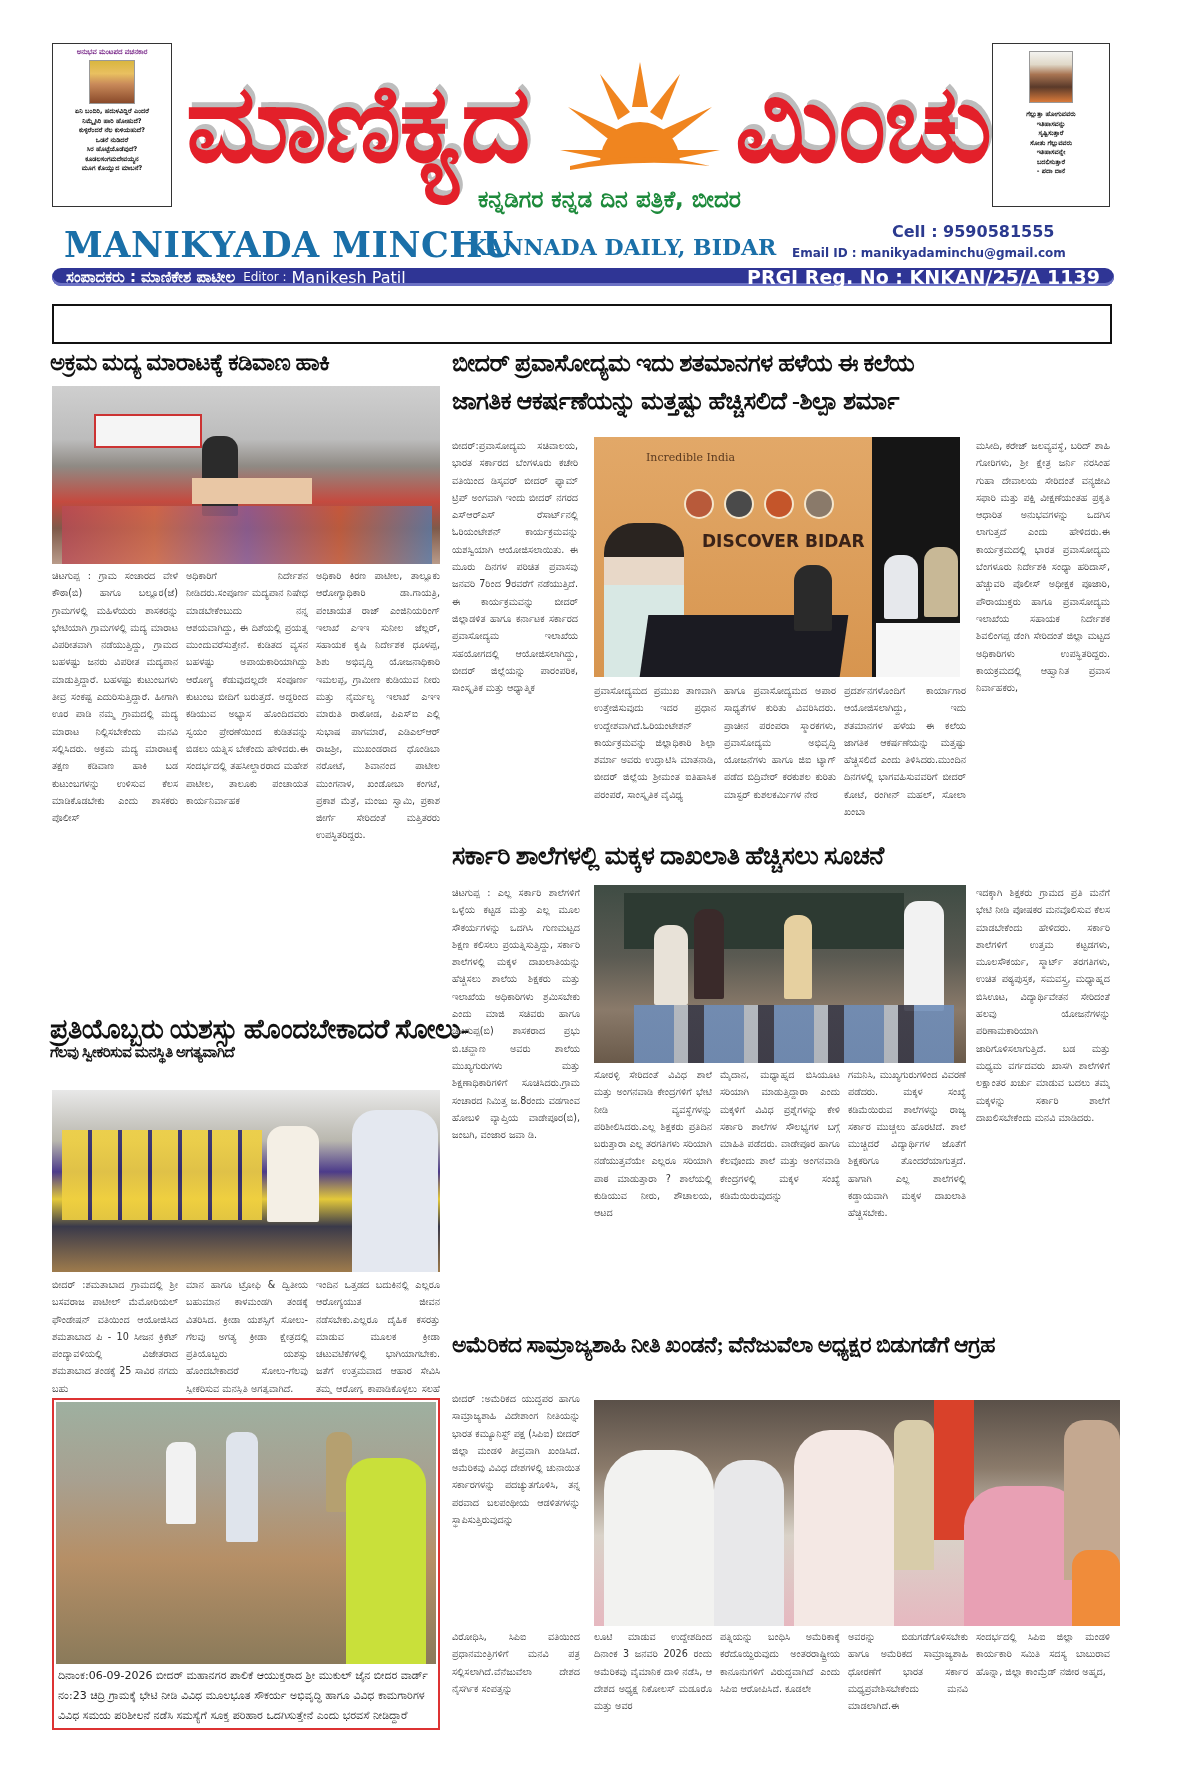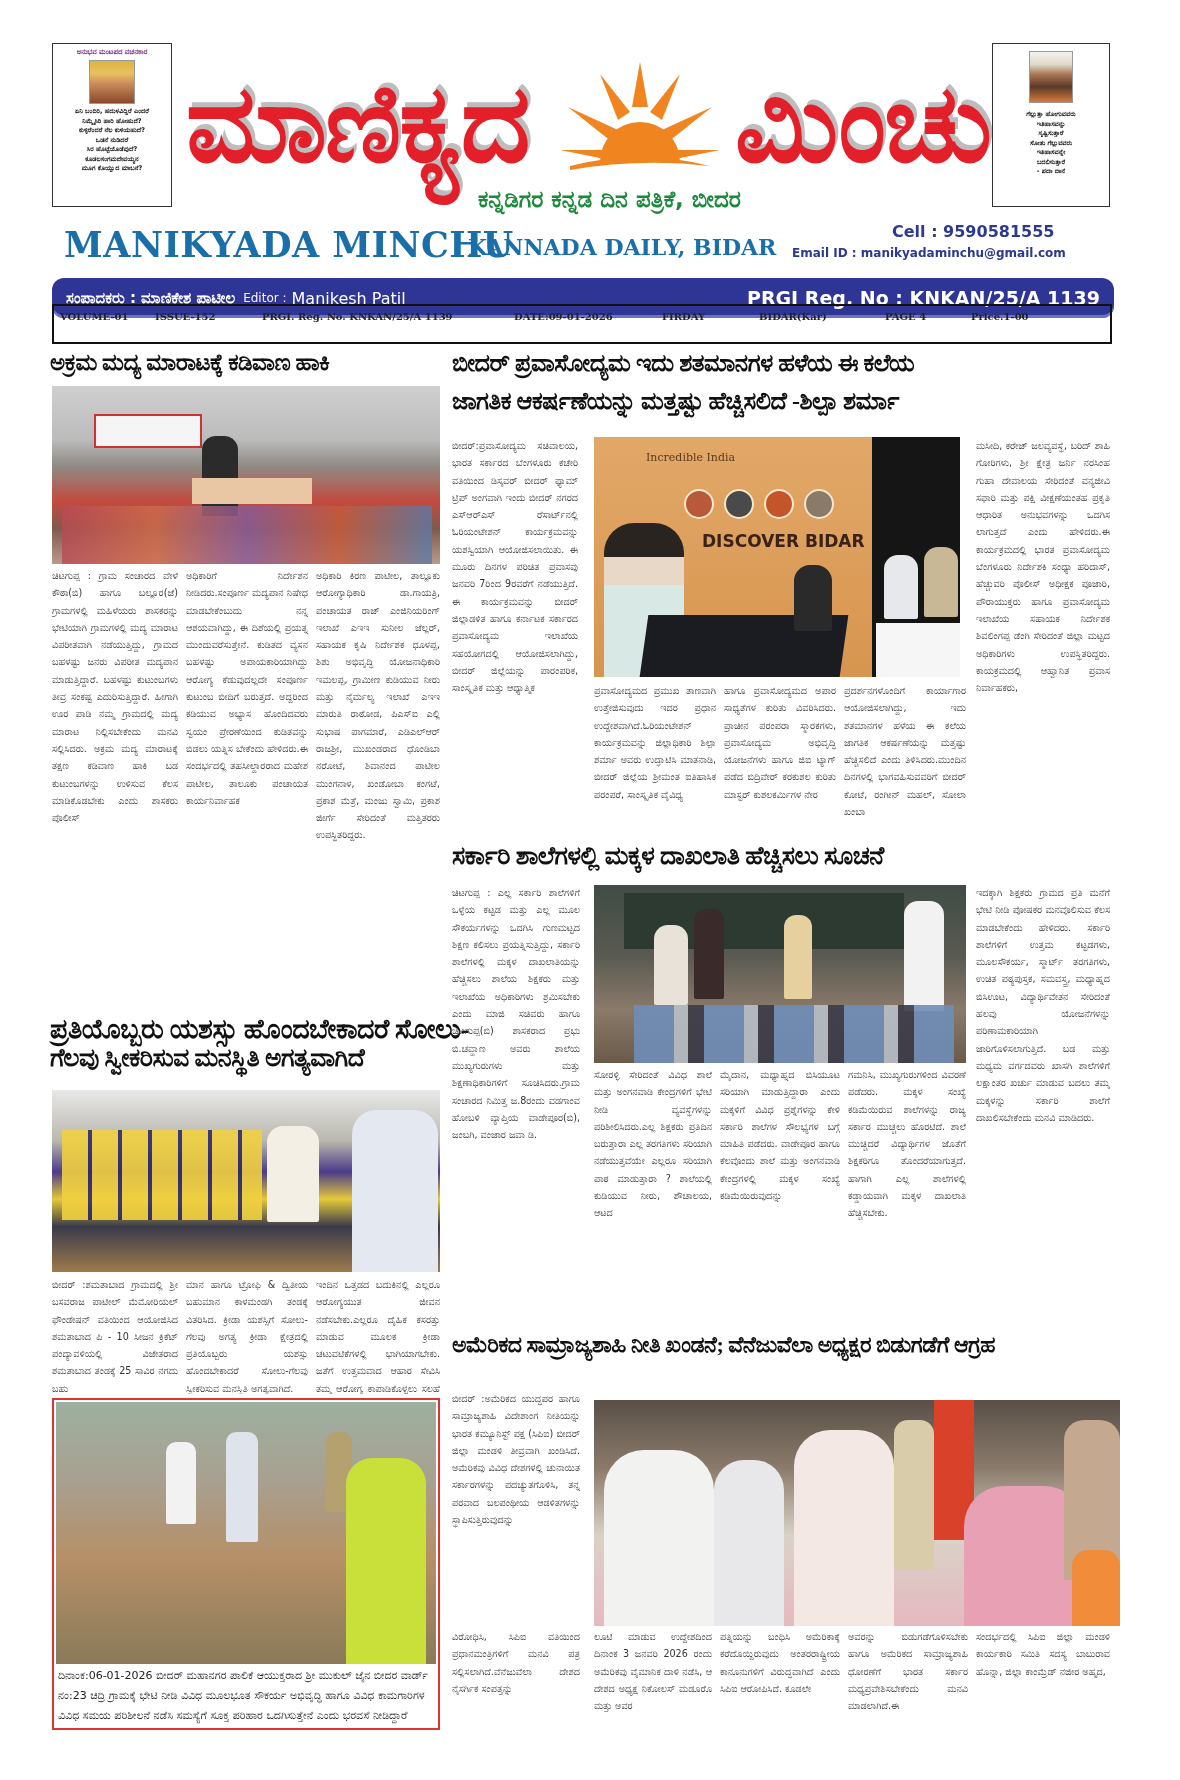--- a/index.html
+++ b/index.html
@@ -87,70 +87,60 @@
     <div>ಬದಲಿಸುತ್ತಾರೆ</div>
     <div>- ಪದಾ ದಾನೆ</div>
   </div>
 </div>
 
 <div class="abs eng-title" style="left:64px;top:224px;">MANIKYADA MINCHU</div>
 <div class="abs eng-sub" style="left:468px;top:234px;">KANNADA DAILY, BIDAR</div>
 <div class="abs cell" style="left:892px;top:222px;">Cell : 9590581555</div>
 <div class="abs email" style="left:792px;top:246px;">Email ID : manikyadaminchu@gmail.com</div>
 
-<div class="abs editor-bar" style="left:52px;top:278px;width:1062px;height:40px;">
+<div class="abs editor-bar" style="left:52px;top:268px;width:1062px;height:18px;">
   <span class="kn">ಸಂಪಾದಕರು : ಮಾಣಿಕೇಶ ಪಾಟೀಲ</span>
   <span class="en">Editor :</span>
   <span class="ename">Manikesh Patil</span>
   <span class="prgi">PRGI Reg. No : KNKAN/25/A 1139</span>
 </div>
 
 <div class="abs info-strip" style="left:52px;top:304px;width:1060px;height:40px;">
-  <div class="info-row en">
-    <span style="width:95px;">VOLUME-01</span>
-    <span style="width:107px;">ISSUE-152</span>
-    <span style="width:252px;">PRGI. Reg. No. KNKAN/25/A 1139</span>
-    <span style="width:148px;">DATE:09-01-2026</span>
-    <span style="width:97px;">FIRDAY</span>
-    <span style="width:126px;">BIDAR(Kar)</span>
-    <span style="width:86px;">PAGE 4</span>
-    <span>Price.1-00</span>
-  </div>
 </div>
 
 <div class="abs headline" style="left:50px;top:350px;font-size:23px;">ಅಕ್ರಮ ಮದ್ಯ ಮಾರಾಟಕ್ಕೆ ಕಡಿವಾಣ ಹಾಕಿ</div>
 <div class="abs photo" style="left:52px;top:386px;width:388px;height:178px;background:linear-gradient(180deg,#cfcfcf 0%,#bcbcbc 30%,#8f8a84 45%,#c44a3f 65%,#7f5a4a 80%,#b99b8a 100%);">
   <div style="position:absolute;left:42px;top:28px;width:108px;height:34px;background:#f5f5f5;border:2px solid #c33;"></div>
   <div style="position:absolute;left:150px;top:50px;width:36px;height:80px;background:#2b2b2b;border-radius:14px 14px 2px 2px;"></div>
   <div style="position:absolute;left:140px;top:92px;width:120px;height:26px;background:#e9c7a5;"></div>
   <div style="position:absolute;left:10px;top:120px;width:370px;height:58px;background:linear-gradient(90deg,#b84a55,#d46a4a,#8a5a9a,#c85a3a,#5a7aa8);opacity:0.8;"></div>
 </div>
 <div class="abs col-text" style="left:52px;top:567px;width:126px;height:418px;">ಚಿಟಗುಪ್ಪ : ಗ್ರಾಮ ಸಂಚಾರದ ವೇಳೆ ಕೌಠಾ(ಬಿ) ಹಾಗೂ ಬಲ್ಲೂರ(ಜೆ) ಗ್ರಾಮಗಳಲ್ಲಿ ಮಹಿಳೆಯರು ಶಾಸಕರನ್ನು ಭೇಟಿಯಾಗಿ ಗ್ರಾಮಗಳಲ್ಲಿ ಮದ್ಯ ಮಾರಾಟ ವಿಪರೀತವಾಗಿ ನಡೆಯುತ್ತಿದ್ದು, ಗ್ರಾಮದ ಬಹಳಷ್ಟು ಜನರು ವಿಪರೀತ ಮದ್ಯಪಾನ ಮಾಡುತ್ತಿದ್ದಾರೆ. ಬಹಳಷ್ಟು ಕುಟುಂಬಗಳು ತೀವ್ರ ಸಂಕಷ್ಟ ಎದುರಿಸುತ್ತಿದ್ದಾರೆ. ಹೀಗಾಗಿ ಊರ ಪಾಡಿ ನಮ್ಮ ಗ್ರಾಮದಲ್ಲಿ ಮದ್ಯ ಮಾರಾಟ ನಿಲ್ಲಿಸಬೇಕೆಂದು ಮನವಿ ಸಲ್ಲಿಸಿದರು. ಅಕ್ರಮ ಮದ್ಯ ಮಾರಾಟಕ್ಕೆ ತಕ್ಷಣ ಕಡಿವಾಣ ಹಾಕಿ ಬಡ ಕುಟುಂಬಗಳನ್ನು ಉಳಿಸುವ ಕೆಲಸ ಮಾಡಿಕೊಡಬೇಕು ಎಂದು ಶಾಸಕರು ಪೊಲೀಸ್</div>
 <div class="abs col-text" style="left:186px;top:567px;width:122px;height:418px;">ಅಧಿಕಾರಿಗೆ ನಿರ್ದೇಶನ ನೀಡಿದರು.ಸಂಪೂರ್ಣ ಮದ್ಯಪಾನ ನಿಷೇಧ ಮಾಡಬೇಕೆಂಬುದು ನನ್ನ ಆಶಯವಾಗಿದ್ದು, ಈ ದಿಶೆಯಲ್ಲಿ ಪ್ರಯತ್ನ ಮುಂದುವರೆಸುತ್ತೇನೆ. ಕುಡಿತದ ವ್ಯಸನ ಬಹಳಷ್ಟು ಅಪಾಯಕಾರಿಯಾಗಿದ್ದು ಆರೋಗ್ಯ ಕೆಡುವುದಲ್ಲದೇ ಸಂಪೂರ್ಣ ಕುಟುಂಬ ಬೀದಿಗೆ ಬರುತ್ತದೆ. ಅದ್ದರಿಂದ ಕಡಿಯುವ ಅಭ್ಯಾಸ ಹೊಂದಿದವರು ಸ್ವಯಂ ಪ್ರೇರಣೆಯಿಂದ ಕುಡಿತವನ್ನು ಬಿಡಲು ಯತ್ನಿಸ ಬೇಕೆಂದು ಹೇಳಿದರು.ಈ ಸಂದರ್ಭದಲ್ಲಿ ತಹಸೀಲ್ದಾರರಾದ ಮಹೇಶ ಪಾಟೀಲ, ತಾಲೂಕು ಪಂಚಾಯತ ಕಾರ್ಯನಿರ್ವಾಹಕ</div>
 <div class="abs col-text" style="left:316px;top:567px;width:124px;height:418px;">ಅಧಿಕಾರಿ ಕಿರಣ ಪಾಟೀಲ, ತಾಲ್ಲೂಕು ಆರೋಗ್ಯಾಧಿಕಾರಿ ಡಾ.ಗಾಯತ್ರಿ, ಪಂಚಾಯತ ರಾಜ್ ಎಂಜಿನಿಯರಿಂಗ್ ಇಲಾಖೆ ಎಇಇ ಸುನೀಲ ಜೆಲ್ಲರ್, ಸಹಾಯಕ ಕೃಷಿ ನಿರ್ದೇಶಕ ಧೂಳಪ್ಪ, ಶಿಶು ಅಭಿವೃದ್ಧಿ ಯೋಜನಾಧಿಕಾರಿ ಇಮಲಪ್ಪ, ಗ್ರಾಮೀಣ ಕುಡಿಯುವ ನೀರು ಮತ್ತು ನೈರ್ಮಲ್ಯ ಇಲಾಖೆ ಎಇಇ ಮಾರುತಿ ರಾಠೋಡ, ಪಿಎಸ್ಐ ಎಲ್ಲಿ ಸುಭಾಷ ಪಾಗಮಾರೆ, ಎಡಿಎಲ್ಆರ್ ರಾಜಶ್ರೀ, ಮುಖಂಡರಾದ ಧೊಂಡಿಬಾ ನರೋಟೆ, ಶಿವಾನಂದ ಪಾಟೀಲ ಮುಂಗನಾಳ, ಖಂಡೋಬಾ ಕಂಗಟೆ, ಪ್ರಕಾಶ ಮೆತ್ರೆ, ಮಂಜು ಸ್ವಾಮಿ, ಪ್ರಕಾಶ ಜೀರ್ಗೆ ಸೇರಿದಂತೆ ಮತ್ತಿತರರು ಉಪಸ್ಥಿತರಿದ್ದರು.</div>
 
 <div class="abs headline" style="left:50px;top:1014px;font-size:27px;">ಪ್ರತಿಯೊಬ್ಬರು ಯಶಸ್ಸು ಹೊಂದಬೇಕಾದರೆ ಸೋಲು-</div>
-<div class="abs headline" style="left:50px;top:1044px;font-size:25px;">ಗೆಲವು ಸ್ವೀಕರಿಸುವ ಮನಸ್ಥಿತಿ ಅಗತ್ಯವಾಗಿದೆ</div>
+<div class="abs headline" style="left:50px;top:1044px;font-size:15px;">ಗೆಲವು ಸ್ವೀಕರಿಸುವ ಮನಸ್ಥಿತಿ ಅಗತ್ಯವಾಗಿದೆ</div>
 <div class="abs photo" style="left:52px;top:1090px;width:388px;height:182px;background:linear-gradient(180deg,#e8e8e8 0%,#b9b7ae 28%,#4c3b8a 45%,#e4c93a 60%,#3a3a4a 75%,#9e7b4c 100%);">
   <div style="position:absolute;left:10px;top:40px;width:200px;height:90px;background:repeating-linear-gradient(90deg,#f0d040 0 26px,#2f2a6e 26px 30px);opacity:0.9;"></div>
   <div style="position:absolute;left:215px;top:36px;width:52px;height:96px;background:#f4efe5;border-radius:16px 16px 2px 2px;"></div>
   <div style="position:absolute;left:300px;top:20px;width:86px;height:162px;background:#e4e8f0;border-radius:24px 24px 0 0;"></div>
 </div>
 <div class="abs col-text" style="left:52px;top:1276px;width:126px;height:118px;">ಬೀದರ್ :ಶಮತಾಬಾದ ಗ್ರಾಮದಲ್ಲಿ ಶ್ರೀ ಬಸವರಾಜ ಪಾಟೀಲ್ ಮೆಮೋರಿಯಲ್ ಫೌಂಡೇಷನ್ ವತಿಯಿಂದ ಆಯೋಜಿಸಿದ ಶಮತಾಬಾದ ಪಿ - 10 ಸೀಜನ ಕ್ರಿಕೆಟ್ ಪಂದ್ಯಾವಳಿಯಲ್ಲಿ ವಿಜೇತರಾದ ಶಮತಾಬಾದ ತಂಡಕ್ಕೆ 25 ಸಾವಿರ ನಗದು ಬಹು</div>
 <div class="abs col-text" style="left:186px;top:1276px;width:122px;height:118px;">ಮಾನ ಹಾಗೂ ಟ್ರೋಫಿ &amp; ದ್ವಿತೀಯ ಬಹುಮಾನ ಕಾಳಮಂಡಗಿ ತಂಡಕ್ಕೆ ವಿತರಿಸಿದ. ಕ್ರೀಡಾ ಯಶಸ್ಸಿಗೆ ಸೋಲು-ಗೆಲವು ಅಗತ್ಯ ಕ್ರೀಡಾ ಕ್ಷೇತ್ರದಲ್ಲಿ ಪ್ರತಿಯೊಬ್ಬರು ಯಶಸ್ಸು ಹೊಂದಬೇಕಾದರೆ ಸೋಲು-ಗೆಲವು ಸ್ವೀಕರಿಸುವ ಮನಸ್ಥಿತಿ ಅಗತ್ಯವಾಗಿದೆ.</div>
 <div class="abs col-text" style="left:316px;top:1276px;width:124px;height:118px;">ಇಂದಿನ ಒತ್ತಡದ ಬದುಕಿನಲ್ಲಿ ಎಲ್ಲರೂ ಆರೋಗ್ಯಯುತ ಜೀವನ ನಡೆಸಬೇಕು.ಎಲ್ಲರೂ ದೈಹಿಕ ಕಸರತ್ತು ಮಾಡುವ ಮೂಲಕ ಕ್ರೀಡಾ ಚಟುವಟಿಕೆಗಳಲ್ಲಿ ಭಾಗಿಯಾಗಬೇಕು. ಜತೆಗೆ ಉತ್ತಮವಾದ ಆಹಾರ ಸೇವಿಸಿ ತಮ್ಮ ಆರೋಗ್ಯ ಕಾಪಾಡಿಕೊಳ್ಳಲು ಸಲಹೆ ನೀಡಿದರು.</div>
 
 <div class="abs caption-box" style="left:52px;top:1398px;width:388px;height:332px;"></div>
 <div class="abs photo" style="left:56px;top:1402px;width:380px;height:262px;background:linear-gradient(180deg,#9eb0a0 0%,#a8a090 30%,#b68f66 60%,#8a7a5a 100%);">
   <div style="position:absolute;left:110px;top:40px;width:30px;height:82px;background:#f2f2f2;border-radius:10px 10px 2px 2px;"></div>
   <div style="position:absolute;left:170px;top:30px;width:32px;height:110px;background:#dfe4ec;border-radius:10px 10px 2px 2px;"></div>
   <div style="position:absolute;left:270px;top:30px;width:26px;height:80px;background:#b5a070;border-radius:10px 10px 2px 2px;"></div>
   <div style="position:absolute;left:290px;top:56px;width:80px;height:206px;background:#c9e03a;border-radius:26px 26px 0 0;"></div>
 </div>
-<div class="abs" style="left:58px;top:1666px;width:378px;height:62px;font-size:11px;line-height:20px;color:#222;overflow:hidden;">ದಿನಾಂಕ:06-01-2026 ಬೀದರ್ ಮಹಾನಗರ ಪಾಲಿಕೆ ಆಯುಕ್ತರಾದ ಶ್ರೀ ಮುಕುಲ್ ಜೈನ ಬೀದರ ವಾರ್ಡ್ ನಂ:23 ಚಿದ್ರಿ ಗ್ರಾಮಕ್ಕೆ ಭೇಟಿ ನೀಡಿ ವಿವಿಧ ಮೂಲಭೂತ ಸೌಕರ್ಯ ಅಭಿವೃದ್ಧಿ ಹಾಗೂ ವಿವಿಧ ಕಾಮಗಾರಿಗಳ ವಿವಿಧ ಸಮಯ ಪರಿಶೀಲನೆ ನಡೆಸಿ ಸಮಸ್ಯೆಗೆ ಸೂಕ್ತ ಪರಿಹಾರ ಒದಗಿಸುತ್ತೇನೆ ಎಂದು ಭರವಸೆ ನೀಡಿದ್ದಾರೆ</div>
+<div class="abs" style="left:58px;top:1666px;width:378px;height:62px;font-size:11px;line-height:20px;color:#222;overflow:hidden;">ದಿನಾಂಕ:06-09-2026 ಬೀದರ್ ಮಹಾನಗರ ಪಾಲಿಕೆ ಆಯುಕ್ತರಾದ ಶ್ರೀ ಮುಕುಲ್ ಜೈನ ಬೀದರ ವಾರ್ಡ್ ನಂ:23 ಚಿದ್ರಿ ಗ್ರಾಮಕ್ಕೆ ಭೇಟಿ ನೀಡಿ ವಿವಿಧ ಮೂಲಭೂತ ಸೌಕರ್ಯ ಅಭಿವೃದ್ಧಿ ಹಾಗೂ ವಿವಿಧ ಕಾಮಗಾರಿಗಳ ವಿವಿಧ ಸಮಯ ಪರಿಶೀಲನೆ ನಡೆಸಿ ಸಮಸ್ಯೆಗೆ ಸೂಕ್ತ ಪರಿಹಾರ ಒದಗಿಸುತ್ತೇನೆ ಎಂದು ಭರವಸೆ ನೀಡಿದ್ದಾರೆ</div>
 
 <div class="abs headline" style="left:452px;top:350px;font-size:24px;">ಬೀದರ್ ಪ್ರವಾಸೋದ್ಯಮ ಇದು ಶತಮಾನಗಳ ಹಳೆಯ ಈ ಕಲೆಯ</div>
 <div class="abs headline" style="left:452px;top:388px;font-size:24px;">ಜಾಗತಿಕ ಆಕರ್ಷಣೆಯನ್ನು ಮತ್ತಷ್ಟು ಹೆಚ್ಚಿಸಲಿದೆ -ಶಿಲ್ಪಾ ಶರ್ಮಾ</div>
 
 <div class="abs col-text" style="left:452px;top:437px;width:126px;height:400px;">ಬೀದರ್:ಪ್ರವಾಸೋದ್ಯಮ ಸಚಿವಾಲಯ, ಭಾರತ ಸರ್ಕಾರದ ಬೆಂಗಳೂರು ಕಚೇರಿ ವತಿಯಿಂದ ಡಿಸ್ಕವರ್ ಬೀದರ್ ಫ್ಯಾಮ್ ಟ್ರಿಪ್ ಅಂಗವಾಗಿ ಇಂದು ಬೀದರ್ ನಗರದ ಎಸ್‌ಆರ್‌ಎಸ್ ರೆಸಾರ್ಟ್‌ನಲ್ಲಿ ಓರಿಯಂಟೇಶನ್ ಕಾರ್ಯಕ್ರಮವನ್ನು ಯಶಸ್ವಿಯಾಗಿ ಆಯೋಜಿಸಲಾಯಿತು. ಈ ಮೂರು ದಿನಗಳ ಪರಿಚಿತ ಪ್ರವಾಸವು ಜನವರಿ 7ರಿಂದ 9ರವರೆಗೆ ನಡೆಯುತ್ತಿದೆ. ಈ ಕಾರ್ಯಕ್ರಮವನ್ನು ಬೀದರ್ ಜಿಲ್ಲಾಡಳಿತ ಹಾಗೂ ಕರ್ನಾಟಕ ಸರ್ಕಾರದ ಪ್ರವಾಸೋದ್ಯಮ ಇಲಾಖೆಯ ಸಹಯೋಗದಲ್ಲಿ ಆಯೋಜಿಸಲಾಗಿದ್ದು, ಬೀದರ್ ಜಿಲ್ಲೆಯನ್ನು ಪಾರಂಪರಿಕ, ಸಾಂಸ್ಕೃತಿಕ ಮತ್ತು ಆಧ್ಯಾತ್ಮಿಕ</div>
 
 <div class="abs photo" style="left:594px;top:437px;width:366px;height:240px;background:#151515;">
   <div style="position:absolute;left:0;top:0;width:278px;height:240px;background:linear-gradient(180deg,#e2a868 0%,#d7954f 100%);"></div>
   <div style="position:absolute;left:52px;top:14px;font-family:'DejaVu Serif',serif;font-size:11px;color:#5a3a20;">Incredible India</div>
   <div style="position:absolute;left:90px;top:52px;width:30px;height:30px;border-radius:50%;background:#b85a3a;border:2px solid #f5e6cc;"></div>

